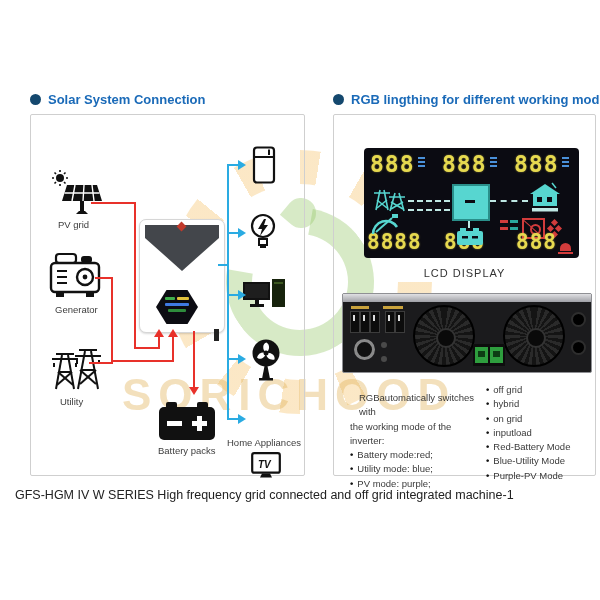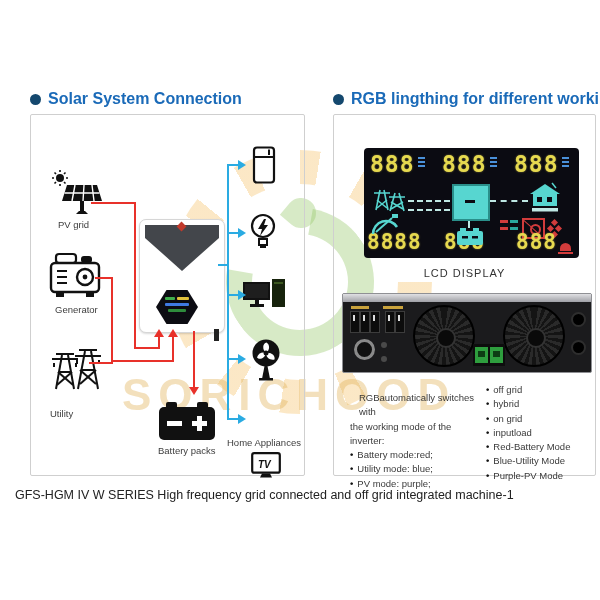--- a/index.html
+++ b/index.html
@@ -14,21 +14,21 @@
   #wm-sun .wm-swirl{position:absolute;inset:58px;border-radius:50%;
     border:26px solid rgba(150,200,105,.38);border-top-color:transparent;transform:rotate(-35deg);}
   #wm-sun .wm-leaf{position:absolute;left:118px;top:48px;width:30px;height:30px;border-radius:50% 50% 50% 0;
     background:rgba(150,200,105,.38);transform:rotate(40deg);}
   #wm-text{left:122px;top:370px;font-size:44px;font-weight:bold;letter-spacing:7px;
     color:rgba(226,178,88,.40);z-index:0;white-space:nowrap;}
 
   
   .panel-title{display:flex;align-items:center;gap:7px;height:18px;z-index:3;}
   .bullet{width:11px;height:11px;border-radius:50%;background:#14486e;flex:0 0 auto;}
-  .title-text{font-size:16px;font-weight:bold;color:#1a6ab8;white-space:nowrap;}
+  .title-text{font-size:13px;font-weight:bold;color:#1a6ab8;white-space:nowrap;}
   .panel-box{border:1px solid #cfcfcf;border-radius:2px;background:transparent;z-index:1;}
 
   
   .hline,.vline{position:absolute;z-index:2;}
   .red{background:#e8312a;}
   .blue{background:#2aabe2;}
   .arrow{position:absolute;width:0;height:0;z-index:2;}
   .a-up{border-left:5px solid transparent;border-right:5px solid transparent;border-bottom:8px solid #e8312a;}
   .a-down{border-left:5px solid transparent;border-right:5px solid transparent;border-top:8px solid #e8312a;}
   .a-right{border-top:5px solid transparent;border-bottom:5px solid transparent;border-left:8px solid #2aabe2;}
@@ -171,21 +171,21 @@
           <line x1="27" y1="15" x2="53" y2="15"></line>
             <line x1="31" y1="9" x2="49" y2="9"></line>
           <line x1="32" y1="43" x2="48" y2="29"></line>
             <line x1="48" y1="43" x2="32" y2="29"></line>
           <line x1="33" y1="29" x2="47" y2="29"></line>
           <line x1="29" y1="19" x2="29" y2="23"></line>
             <line x1="51" y1="19" x2="51" y2="23"></line>
         </g>
       </svg>
     </div>
-    <div class="icon-label" style="left:19px;top:281px;margin-top:12px;">Utility</div>
+    <div class="icon-label" style="left:29px;top:281px;">Utility</div>
 
     <div class="abs" id="inverter" style="left:108px;top:104px;width:84px;height:112px;">
       <div id="inv-top"></div>
       <div id="inv-logo"></div>
       <div id="inv-screen">
         <i style="left:9px;top:7px;width:10px;background:#3fae4c;"></i>
         <i style="left:21px;top:7px;width:12px;background:#e2c23c;"></i>
         <i style="left:9px;top:13px;width:24px;background:#3f7ae2;"></i>
         <i style="left:12px;top:19px;width:18px;background:#2e8c3c;"></i>
       </div>

